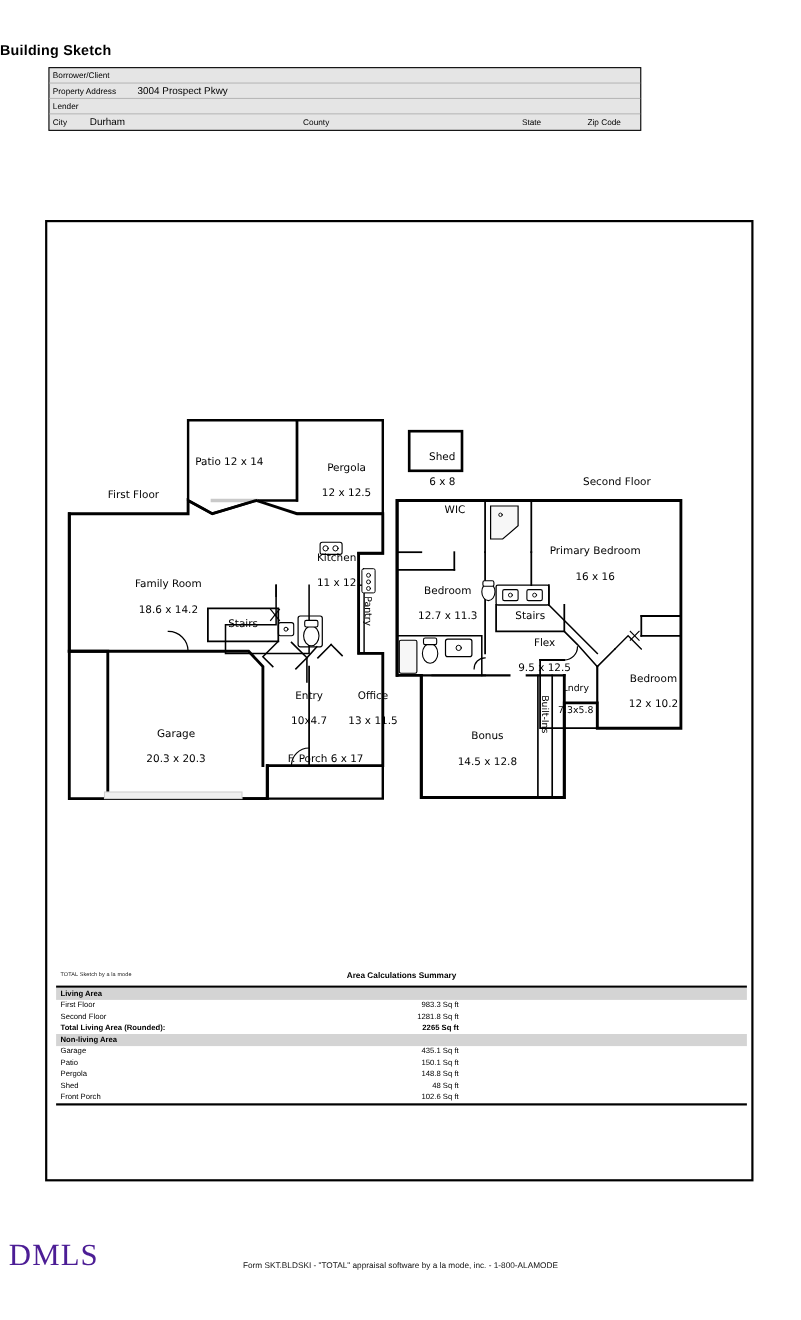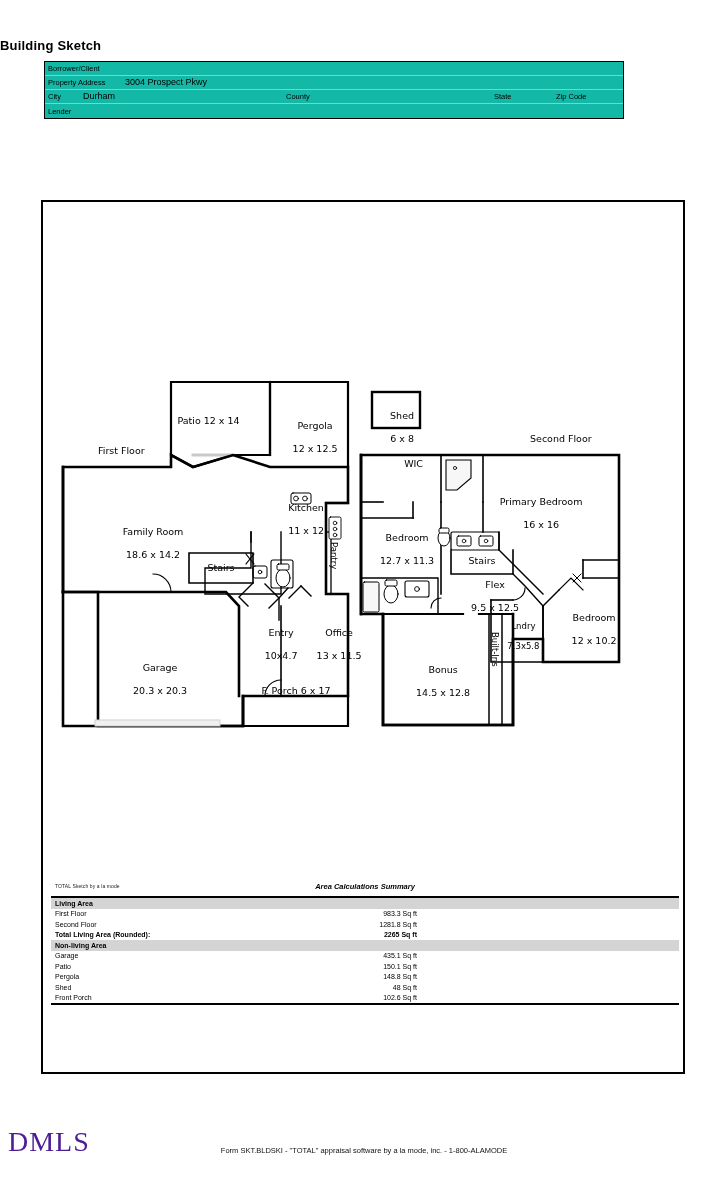--- a/index.html
+++ b/index.html
@@ -25,24 +25,24 @@
     text-align: left;
     font-size: 13px;
     font-weight: bold;
     letter-spacing: .2px;
   }
 
   
   #header-table {
     position: absolute;
     left: 44px; top: 61px;
-    width: 580px;
+    width: 539px;
     border: 1px solid #000;
     box-sizing: border-box;
-    background: #14b8a6;
+    background: #e5e5e5;
   }
   #header-table .hrow {
     display: flex;
     height: 14px;
     border-bottom: 1px solid #b8b8b8;
     box-sizing: border-box;
     align-items: center;
   }
   #header-table .hrow:last-child { border-bottom: none; }
   #header-table .lbl {
@@ -111,21 +111,20 @@
     color: #222;
     letter-spacing: .1px;
   }
   #area-title {
     position: absolute;
     left: 0; top: 680px;
     width: 644px;
     text-align: center;
     font-size: 7.5px;
     font-weight: bold;
-    font-style: italic;
   }
   #area-table {
     position: absolute;
     left: 8px; top: 694px;
     width: 628px;
     border-top: 2px solid #000;
     border-bottom: 2px solid #000;
   }
   #area-table .arow {
     display: flex;
@@ -174,35 +173,35 @@
 <div id="doc-title">Building Sketch</div>
 
 <div id="header-table">
   <div class="hrow">
     <span class="lbl w-lbl-a">Borrower/Client</span>
     <span class="val"></span>
   </div>
   <div class="hrow">
     <span class="lbl w-lbl-a">Property Address</span>
     <span class="val">3004 Prospect Pkwy</span>
+  </div>
+  <div class="hrow">
+    <span class="lbl w-lbl-a">Lender</span>
+    <span class="val"></span>
   </div>
   <div class="hrow">
     <span class="lbl w-lbl-b">City</span>
     <span class="val" style="width:200px">Durham</span>
     <span class="lbl" style="width:40px">County</span>
     <span class="val" style="width:160px"></span>
     <span class="lbl" style="width:32px">State</span>
     <span class="val" style="width:22px"></span>
     <span class="lbl" style="width:45px">Zip Code</span>
     <span class="val"></span>
   </div>
-  <div class="hrow">
-    <span class="lbl w-lbl-a">Lender</span>
-    <span class="val"></span>
-  </div>
 </div>
 
 <div id="sketch-frame">
 
   <svg id="sketch-svg" width="640" height="870" viewBox="0 0 640 870">
     <g fill="none" stroke="#000" stroke-linecap="square">
 
       <path d="M128,180 L128,253 L150,265 L190,253 L227,253 L227,180 Z" stroke-width="2.2"></path>
 
       <line x1="227" y1="180" x2="227" y2="253" stroke-width="2.2"></line>

